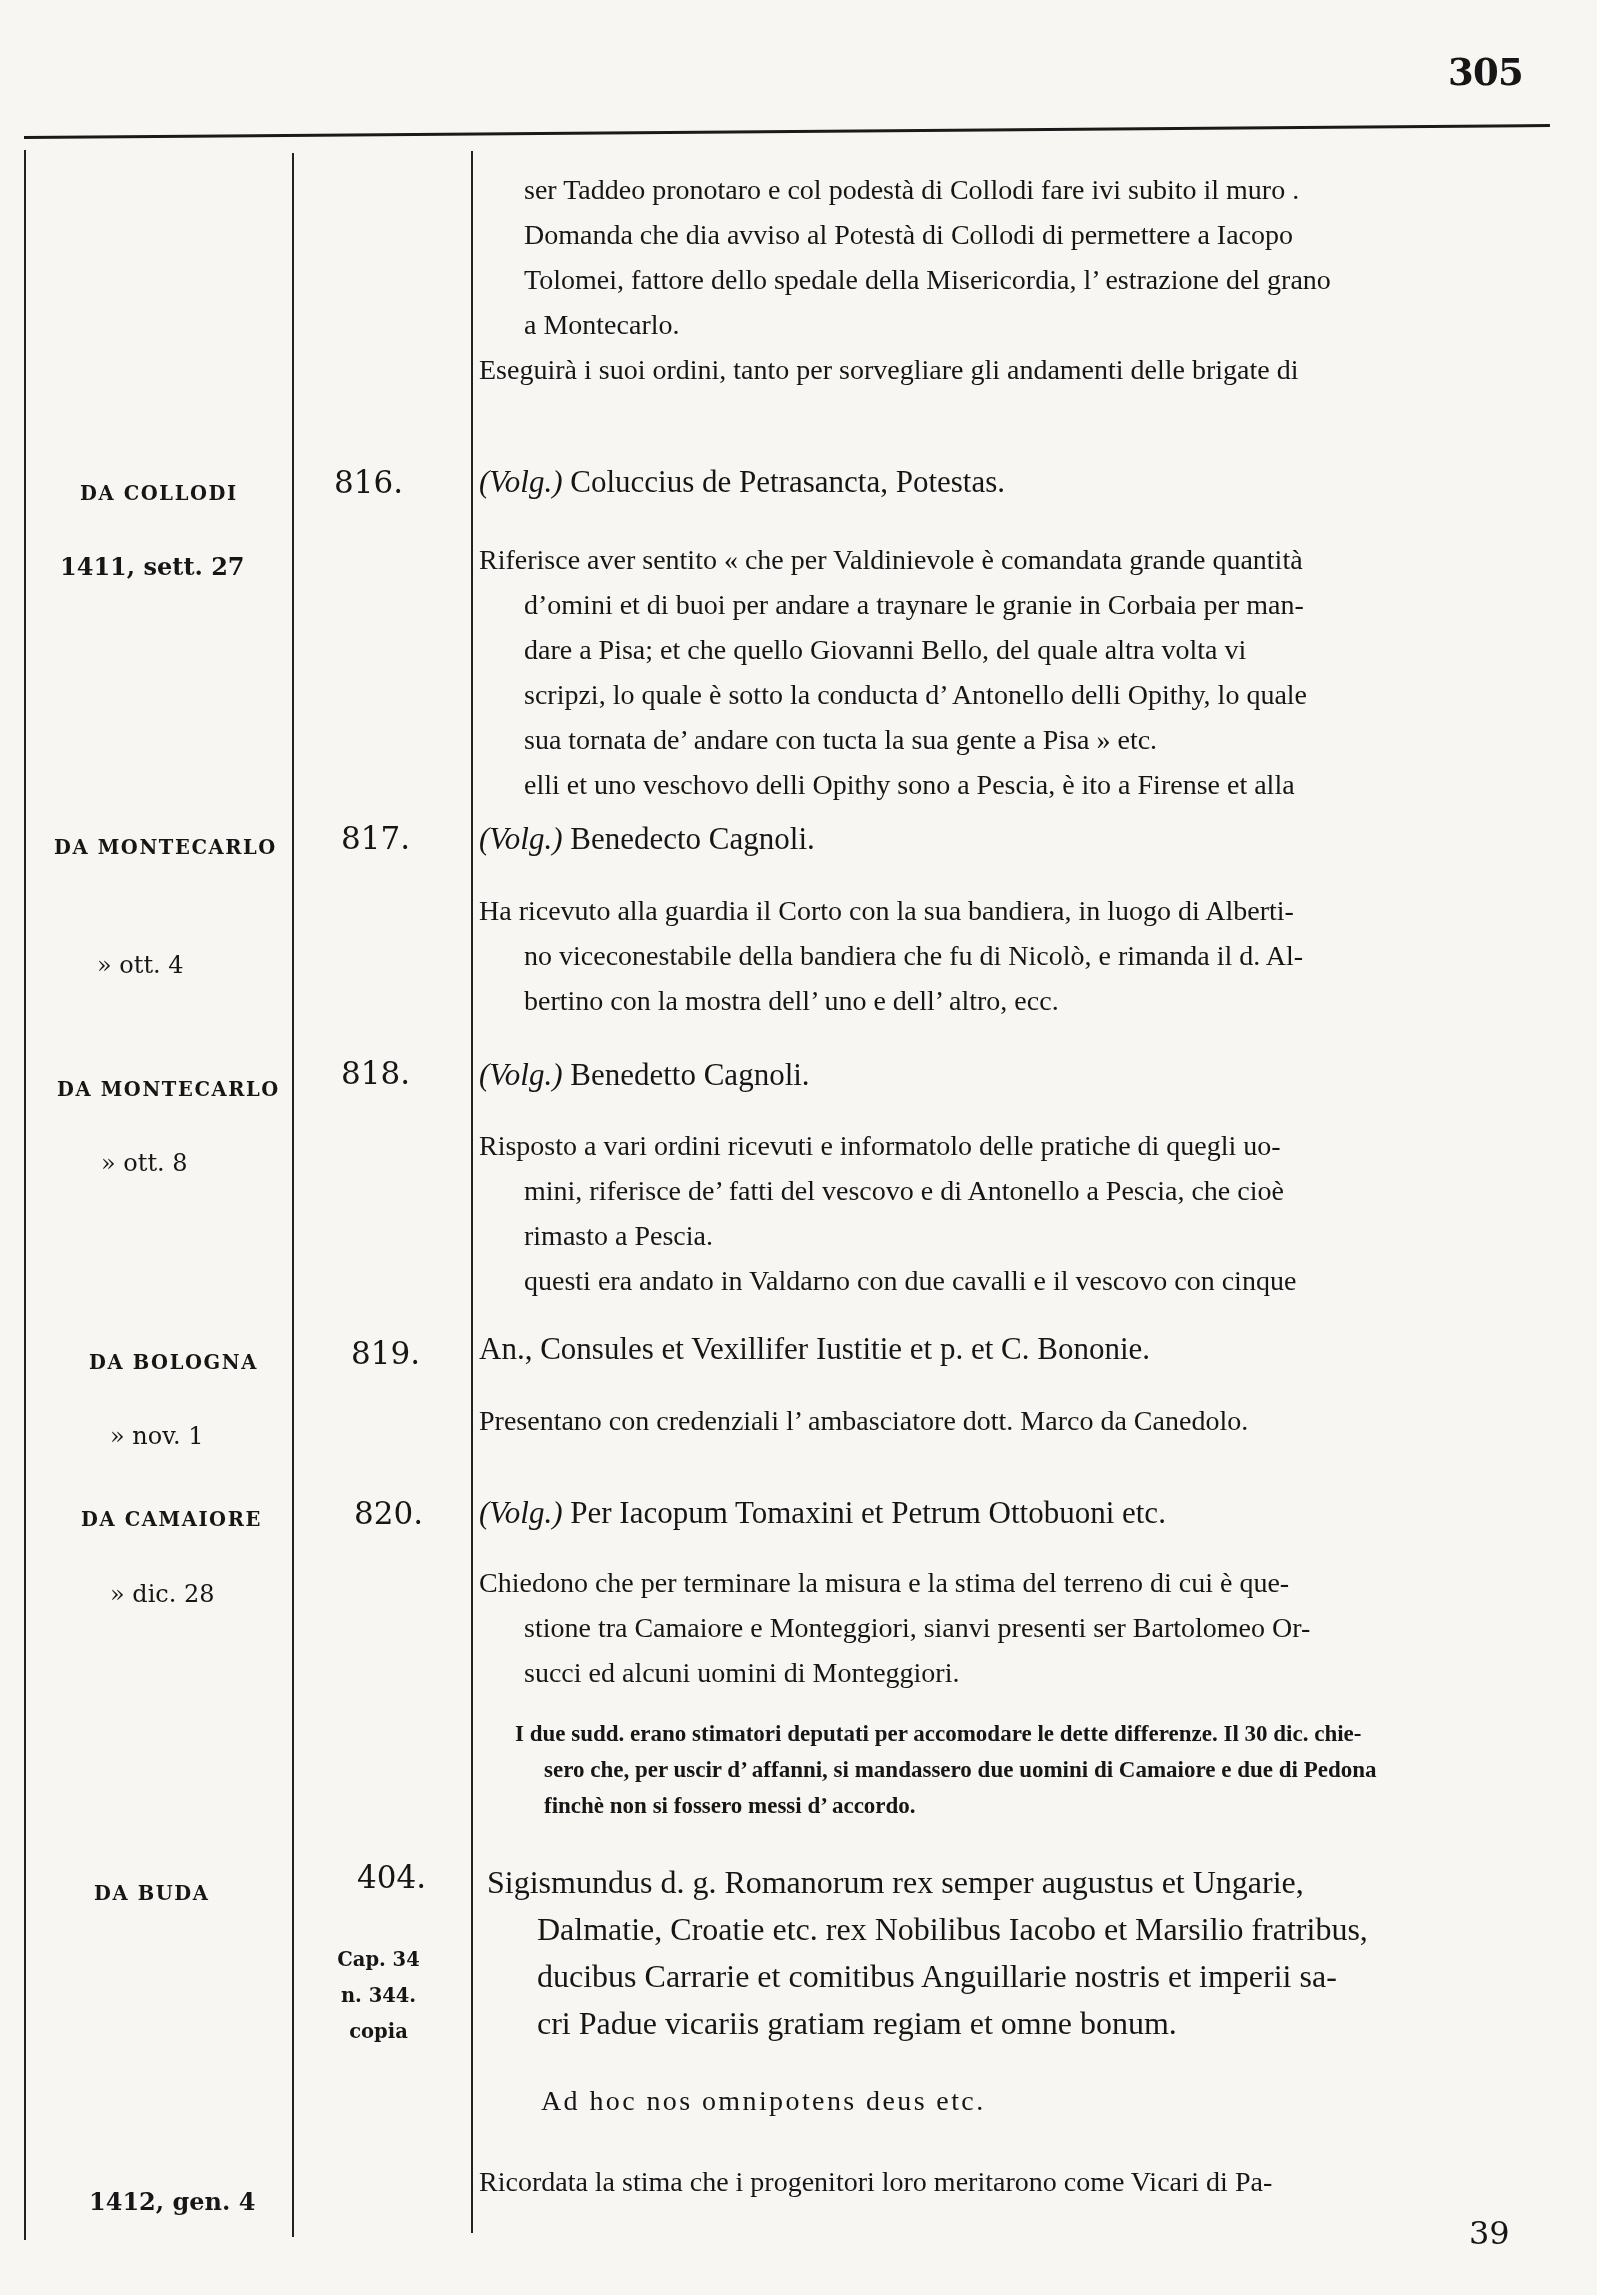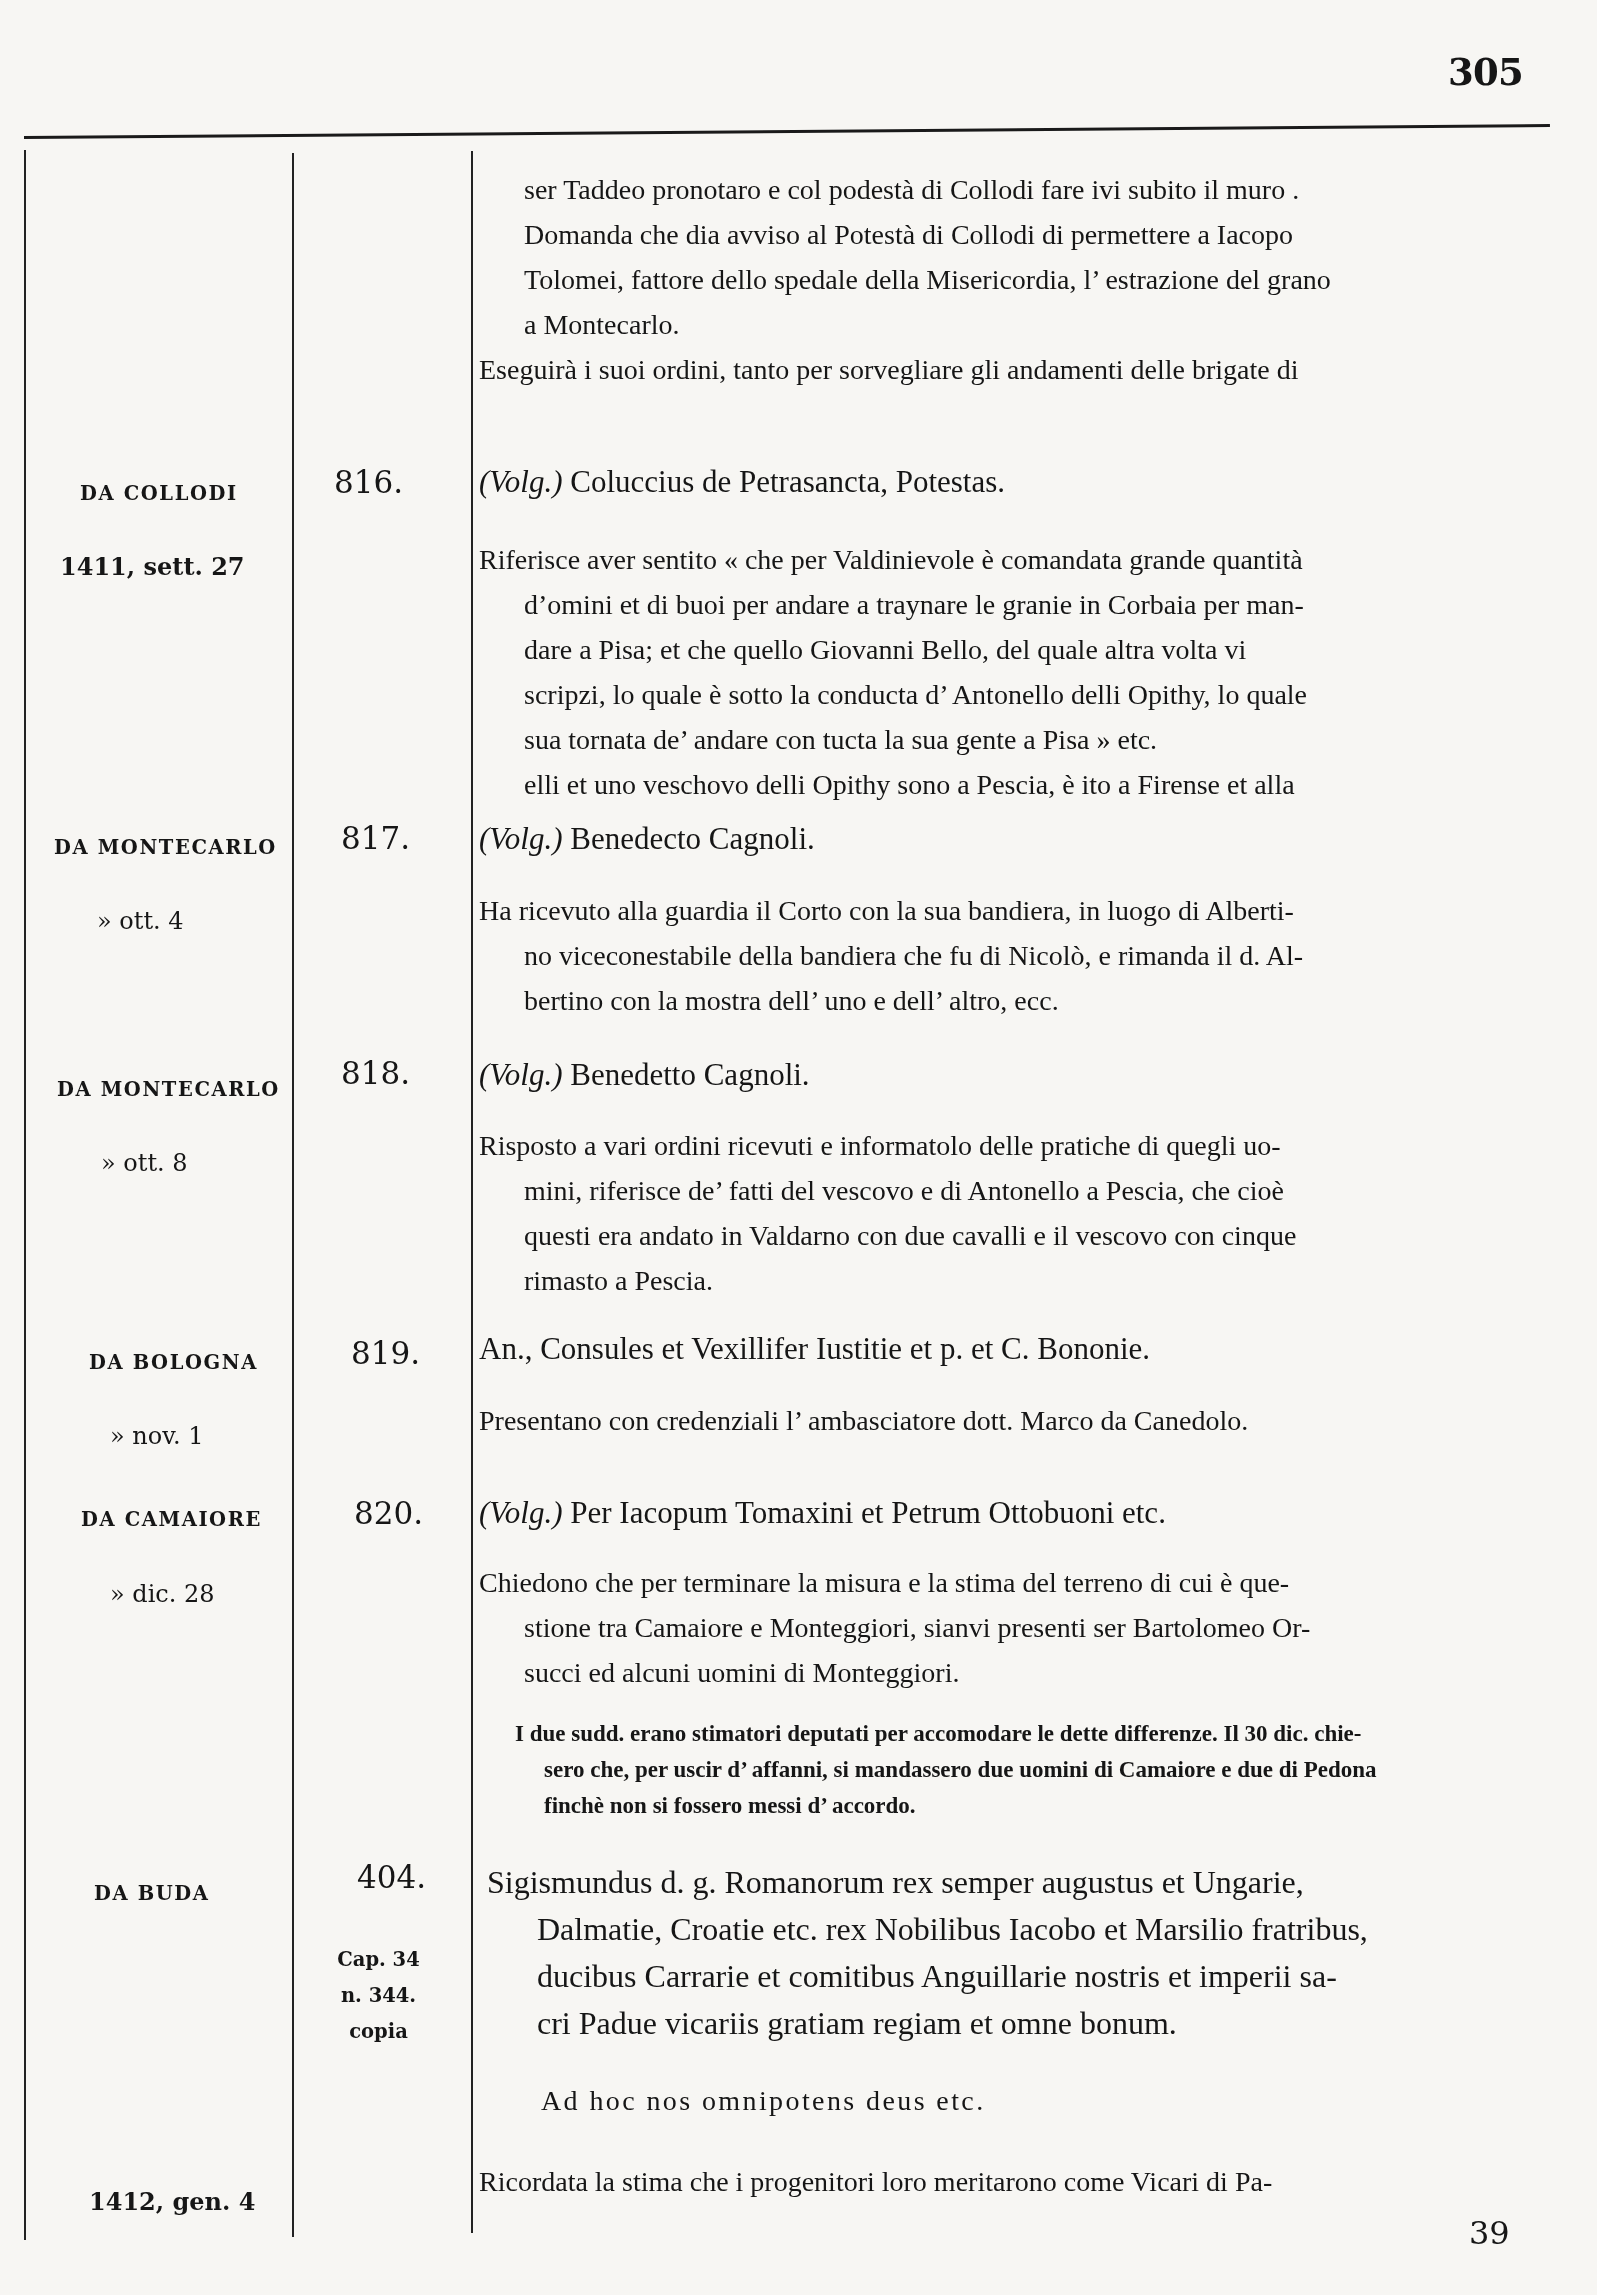--- a/index.html
+++ b/index.html
@@ -81,40 +81,40 @@
     <span class="line ind">d’omini et di buoi per andare a traynare le granie in Corbaia per man-</span>
     <span class="line ind">dare a Pisa; et che quello Giovanni Bello, del quale altra volta vi</span>
     <span class="line ind">scripzi, lo quale è sotto la conducta d’ Antonello delli Opithy, lo quale</span>
     <span class="line ind">sua tornata de’ andare con tucta la sua gente a Pisa » etc.</span>
     <span class="line ind">elli et uno veschovo delli Opithy sono a Pescia, è ito a Firense et alla</span>
   </div>
 </div>
 
 <div>
   <div class="loc" style="left:54px; top:836px;">DA MONTECARLO</div>
-  <div class="date" style="left:97px; top:907px;">» ott. 4</div>
+  <div class="date" style="left:97px; top:951px;">» ott. 4</div>
   <div class="num" style="left:341px; top:820px;">817.</div>
   <div class="title" style="top:821px;"><i>(Volg.)</i> <span>Benedecto Cagnoli.</span></div>
   <div class="text" style="top:888px;">
     <span class="line">Ha ricevuto alla guardia il Corto con la sua bandiera, in luogo di Alberti-</span>
     <span class="line ind">no viceconestabile della bandiera che fu di Nicolò, e rimanda il d. Al-</span>
     <span class="line ind">bertino con la mostra dell’ uno e dell’ altro, ecc.</span>
   </div>
 </div>
 
 <div>
   <div class="loc" style="left:57px; top:1078px;">DA MONTECARLO</div>
   <div class="date" style="left:101px; top:1149px;">» ott. 8</div>
   <div class="num" style="left:341px; top:1055px;">818.</div>
   <div class="title" style="top:1057px;"><i>(Volg.)</i> <span>Benedetto Cagnoli.</span></div>
   <div class="text" style="top:1123px;">
     <span class="line">Risposto a vari ordini ricevuti e informatolo delle pratiche di quegli uo-</span>
     <span class="line ind">mini, riferisce de’ fatti del vescovo e di Antonello a Pescia, che cioè</span>
+    <span class="line ind">rimasto a Pescia.</span>
     <span class="line ind">questi era andato in Valdarno con due cavalli e il vescovo con cinque</span>
-    <span class="line ind">rimasto a Pescia.</span>
   </div>
 </div>
 
 <div>
   <div class="loc" style="left:89px; top:1351px;">DA BOLOGNA</div>
   <div class="date" style="left:110px; top:1422px;">» nov. 1</div>
   <div class="num" style="left:351px; top:1335px;">819.</div>
   <div class="title" style="top:1331px;">An., Consules et Vexillifer Iustitie et p. et C. Bononie.</div>
   <div class="text" style="top:1398px;">
     <span class="line">Presentano con credenziali l’ ambasciatore dott. Marco da Canedolo.</span>

